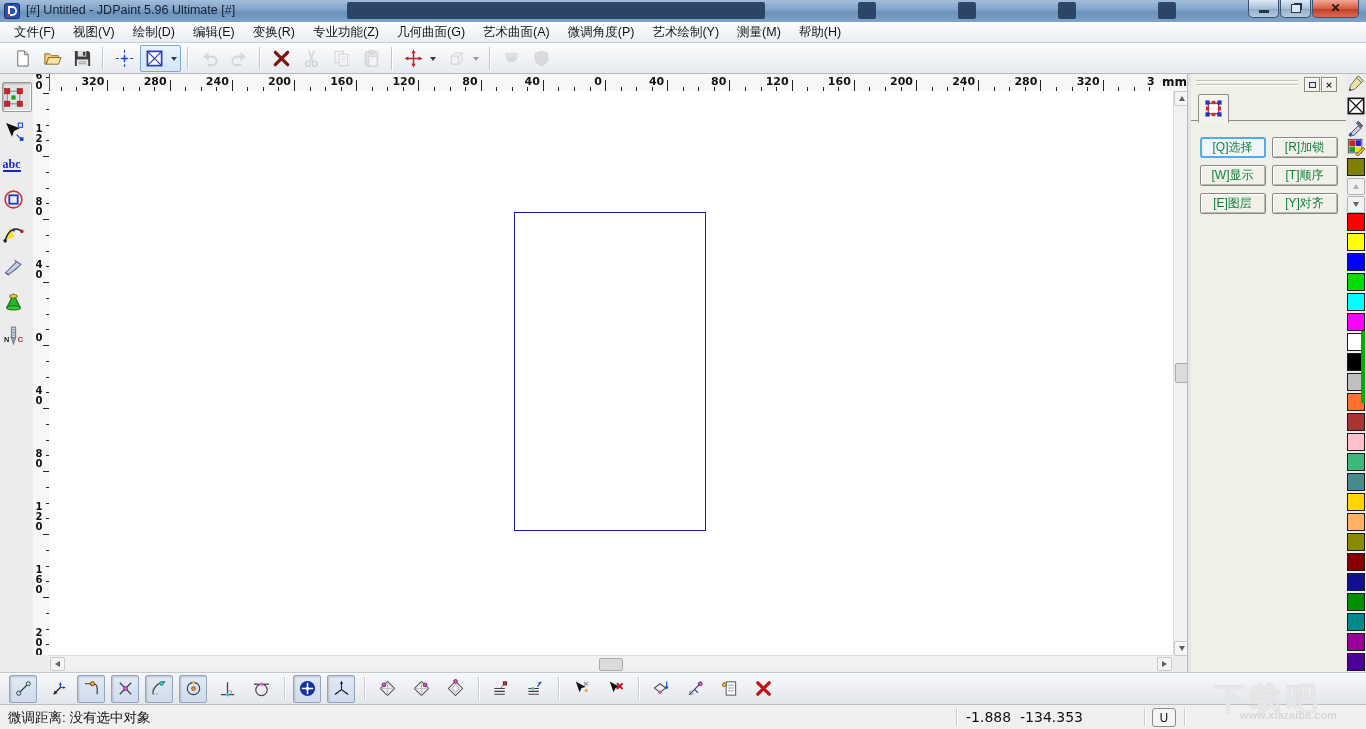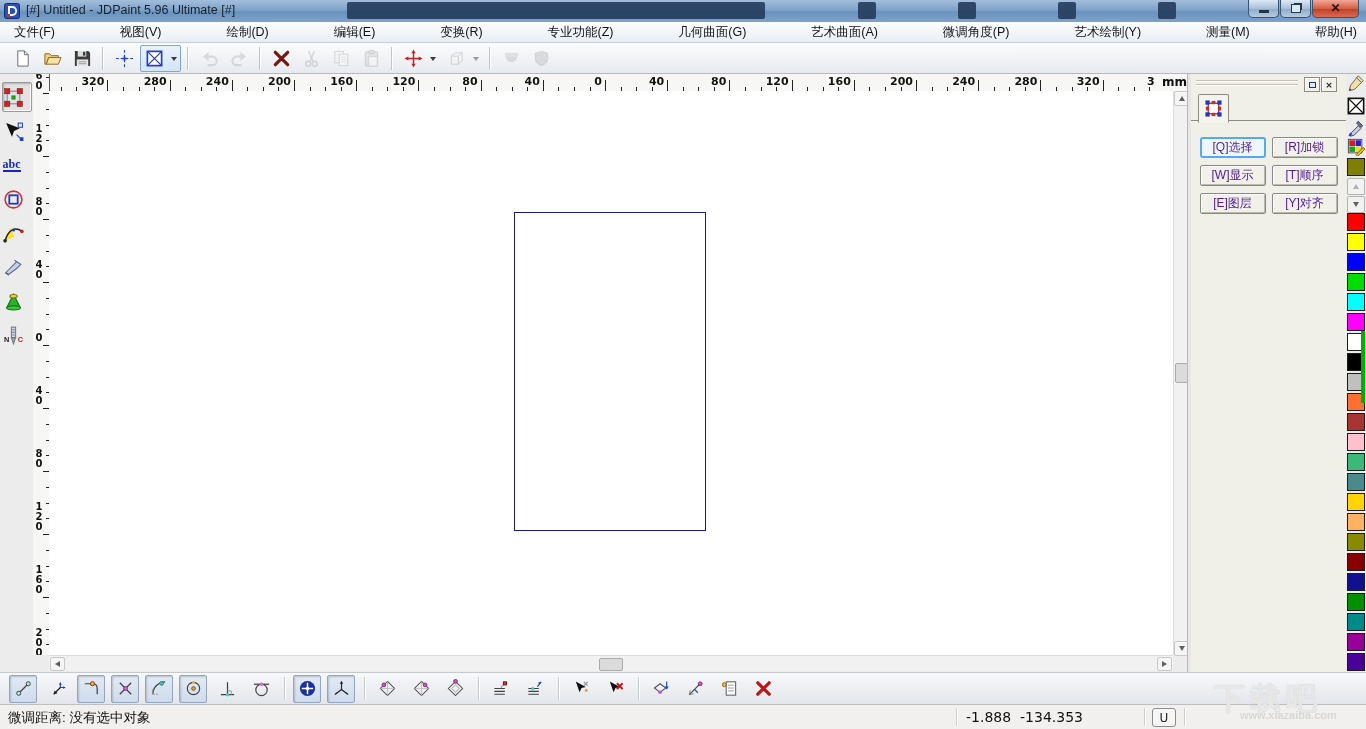--- a/index.html
+++ b/index.html
@@ -19,21 +19,21 @@
     display:flex;align-items:center;justify-content:center;margin-left:1px;}
   .winbtn.min,.winbtn.res{width:29px;background:linear-gradient(#dce9f5,#a9c0d8 50%,#92adc9 55%,#b7cbdf);}
   .winbtn.cls{width:45px;background:linear-gradient(#f0a898,#d55f44 50%,#c24129 55%,#d96b50);}
   .g-min{width:10px;height:3px;background:#23364a;margin-top:6px;}
   .g-res{width:8px;height:7px;border:1px solid #23364a;background:#dde8f2;box-shadow:2px -2px 0 -1px #23364a;}
   .g-cls{color:#2d0f08;font-size:12px;font-weight:bold;line-height:15px;}
 
   
   .menubar{position:absolute;left:0;top:22px;width:1366px;height:21px;
     background:linear-gradient(#fdfdfe,#e9edf3);border-bottom:1px solid #c6cdd6;
-    display:flex;align-items:center;padding-left:5px;box-sizing:border-box;justify-content:space-between;}
+    display:flex;align-items:center;padding-left:5px;box-sizing:border-box;}
   .menu-item{font-size:12.5px;color:#101418;padding:0 9px;line-height:20px;white-space:nowrap;}
 
   
   .toolbar{position:absolute;left:0;top:43px;width:1366px;height:31px;
     background:linear-gradient(#fbfcfd,#e7eaef);border-bottom:1px solid #b6bac0;
     display:flex;align-items:center;padding-left:7px;box-sizing:border-box;}
   .tb-group{display:flex;align-items:stretch;margin:0 1px;border:1px solid transparent;border-radius:2px;}
   .tb-group.active{border:1px solid #7fa5d2;background:linear-gradient(#eaf3fc,#d3e5f7);}
   .tb-btn{width:26px;height:25px;display:flex;align-items:center;justify-content:center;}
   .tb-dd{width:13px;display:flex;align-items:center;justify-content:center;}
@@ -93,21 +93,21 @@
     border:1px solid #8c8c84;border-bottom:1px solid #f4f3ec;border-radius:2px 2px 0 0;
     display:flex;align-items:center;justify-content:center;z-index:2;top:2px;height:27px;}
   .rp-body{padding-top:7px;}
   .rp-field{display:flex;align-items:center;justify-content:flex-end;margin:0 7px 5px 0;}
   .rp-field label{font-size:12px;color:#101010;margin-right:2px;white-space:nowrap;}
   .rp-field input{width:60px;height:15px;border:1px solid #8a8a8a;background:#fff;
     font:11px "DejaVu Sans",sans-serif;padding:1px 3px;color:#101010;}
   .rp-grid{display:grid;grid-template-columns:66px 66px;gap:7px 6px;justify-content:center;margin-top:9px;}
   .rp-btn{height:19px;background:#f1f0e9;border:1px solid #888;border-radius:2px;
     box-shadow:inset 1px 1px 0 #fff, inset -1px -1px 0 #b9b8ae;
-    font-size:12px;color:#4c1d95;display:flex;align-items:center;justify-content:center;white-space:nowrap;}
+    font-size:12px;color:#15803d;display:flex;align-items:center;justify-content:center;white-space:nowrap;}
   .rp-btn.active{border:2px solid #53aaf0;border-radius:3px;background:#eff7fe;box-shadow:none;height:17px;}
 
   
   .cstrip{position:absolute;left:1346px;top:74px;width:20px;height:598px;background:#ececec;}
   .cs-item{position:absolute;left:1px;}
   .cs-swatch{width:16px;height:16px;border:1px solid #1c1c1c;}
   .cs-spin{width:16px;height:15px;background:#f2f2f2;border:1px solid #b5b5b5;border-radius:2px;
     display:flex;align-items:center;justify-content:center;}
   .indicator{position:absolute;left:15px;top:257px;width:4px;height:72px;background:#00b000;z-index:3;}
 

